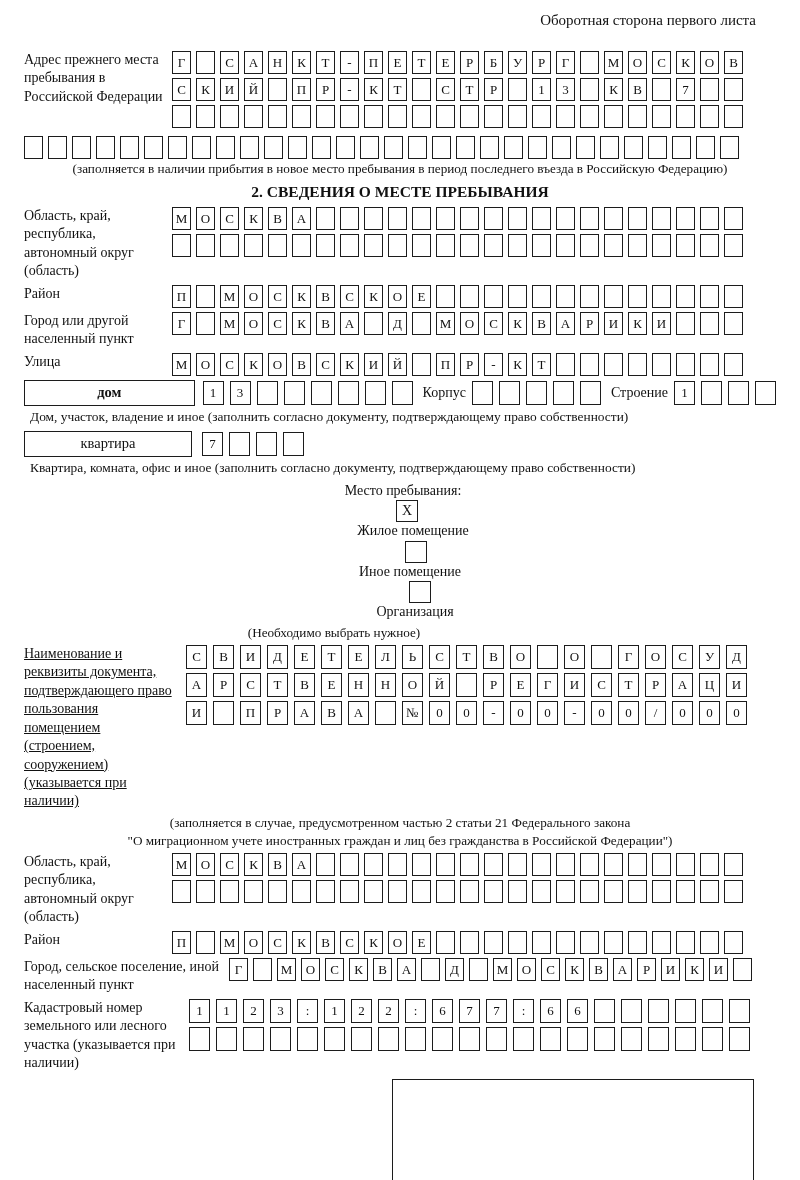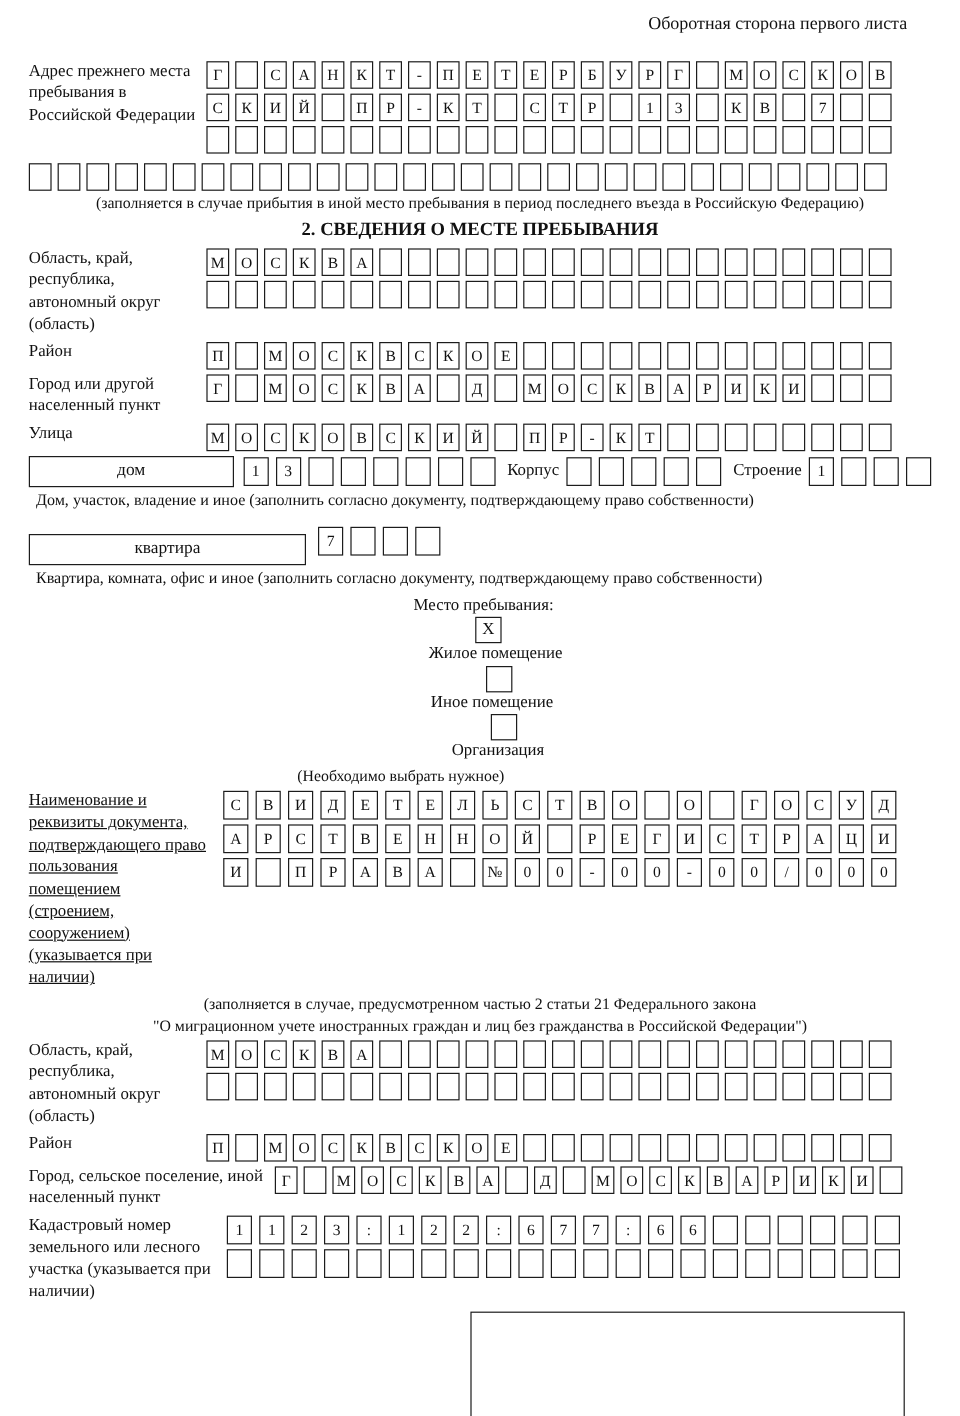--- a/index.html
+++ b/index.html
@@ -166,21 +166,21 @@
       <span class="cell"></span>
       <span class="cell"></span>
       <span class="cell"></span>
       <span class="cell"></span>
       <span class="cell"></span>
       <span class="cell"></span>
       <span class="cell"></span>
       <span class="cell"></span>
       <span class="cell"></span>
     </div>
-  <div class="caption">(заполняется в случае прибытия в иной место пребывания в период последнего въезда в Российскую Федерацию)</div>
+  <div class="caption">(заполняется в наличии прибытия в новое место пребывания в период последнего въезда в Российскую Федерацию)</div>
 
   <div class="sec-title">2. СВЕДЕНИЯ О МЕСТЕ ПРЕБЫВАНИЯ</div>
 
   <div class="field">
     <div class="label w148">Область, край, республика, автономный округ (область)</div>
     <div class="vrows">
       <div class="cells">
           <span class="cell">М</span>
           <span class="cell">О</span>
           <span class="cell">С</span>
@@ -319,21 +319,21 @@
         <span class="cell"></span>
         <span class="cell"></span>
         <span class="cell"></span>
         <span class="cell"></span>
         <span class="cell"></span>
         <span class="cell"></span>
       </div>
   </div>
 
   <div class="inline-row">
-    <div class="wide-box" style="width:172px;">дом</div>
+    <div class="wide-box" style="width:172px;font-weight:bold;">дом</div>
     <div class="cells mid" style="margin-left:8px;">
         <span class="cell">1</span>
         <span class="cell">3</span>
         <span class="cell"></span>
         <span class="cell"></span>
         <span class="cell"></span>
         <span class="cell"></span>
         <span class="cell"></span>
         <span class="cell"></span>
       </div>
@@ -349,21 +349,21 @@
     <div class="cells mid" style="margin-left:6px;">
         <span class="cell">1</span>
         <span class="cell"></span>
         <span class="cell"></span>
         <span class="cell"></span>
       </div>
   </div>
   <div class="caption-left">Дом, участок, владение и иное (заполнить согласно документу, подтверждающему право собственности)</div>
 
   <div class="inline-row">
-    <div class="wide-box" style="width:231px;margin-top:14px;">квартира</div>
+    <div class="wide-box" style="width:168px;">квартира</div>
     <div class="cells mid" style="margin-left:10px;">
         <span class="cell">7</span>
         <span class="cell"></span>
         <span class="cell"></span>
         <span class="cell"></span>
       </div>
   </div>
   <div class="caption-left">Квартира, комната, офис и иное (заполнить согласно документу, подтверждающему право собственности)</div>
 
   <div class="inline-row" style="margin-left:6px;flex-direction:column;">

